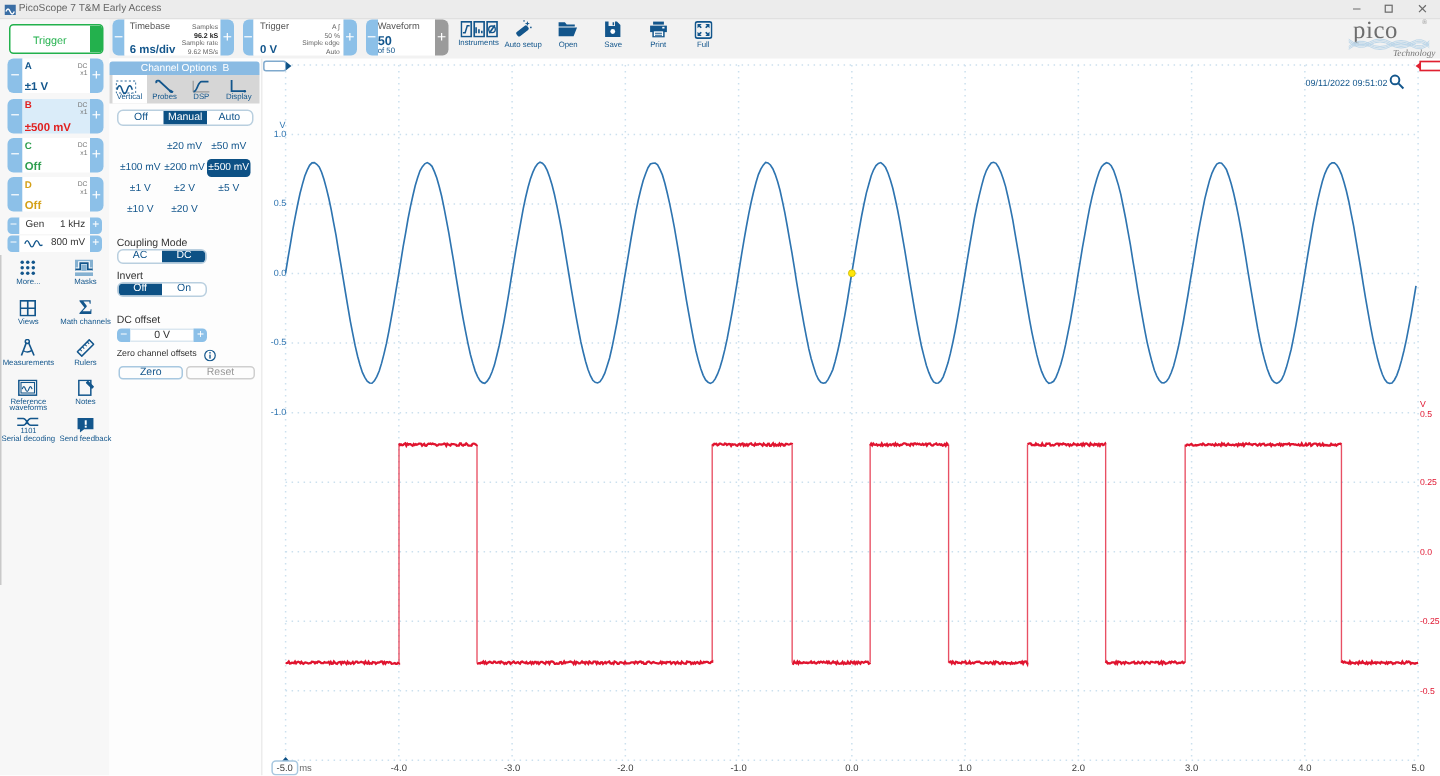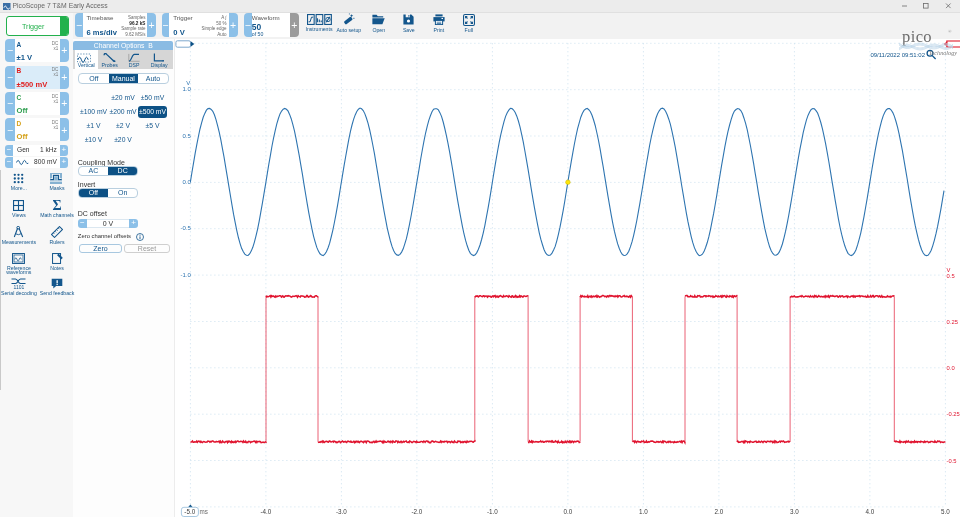--- a/index.html
+++ b/index.html
@@ -209,21 +209,21 @@
       <g fill="#13568c">
         <path d="M2 2 l2.8 0 -1 1 1.1 1.1 -0.8 0.8 -1.1 -1.1 -1 1 Z"></path>
         <path d="M10 2 l0 2.8 -1 -1 -1.1 1.1 -0.8 -0.8 1.1 -1.1 -1 -1 Z"></path>
         <path d="M2 10 l0 -2.8 1 1 1.1 -1.1 0.8 0.8 -1.1 1.1 1 1 Z"></path>
         <path d="M10 10 l-2.8 0 1 -1 -1.1 -1.1 0.8 -0.8 1.1 1.1 1 -1 Z"></path>
       </g>
     </svg>
     <div style="margin-top:2.5px;">Full</div>
   </div>
 
-<div class="abs" style="left:898px;top:28px;width:60px;height:27px;">
+<div class="abs" style="left:898px;top:11px;width:60px;height:27px;">
   <span class="tx" style="left:4px;top:1px;font-family:'Liberation Serif',serif;font-size:16.5px;color:#6e6e6e;letter-spacing:0.4px;">pico</span>
   <span class="tx" style="left:50px;top:2px;font-family:'Liberation Serif',serif;font-size:4.5px;color:#888;">®</span>
   <svg width="54" height="9" viewBox="0 0 54 9" style="position:absolute;left:1px;top:13.5px;">
       <g stroke="#b8d4e8" fill="none" stroke-width="0.6">
         <path d="M0 7 Q7 1 14 5 T28 5 T42 5 T54 3"></path>
         <path d="M0 8 Q7 2 14 6 T28 6 T42 6 T54 4"></path>
         <path d="M0 6 Q7 0 14 4 T28 4 T42 4 T54 2"></path>
         <path d="M0 2 Q7 8 14 4 T28 4 T42 4 T54 6"></path>
         <path d="M0 3 Q7 9 14 5 T28 5 T42 5 T54 7"></path>
         <path d="M0 1 Q7 7 14 3 T28 3 T42 3 T54 5"></path>

